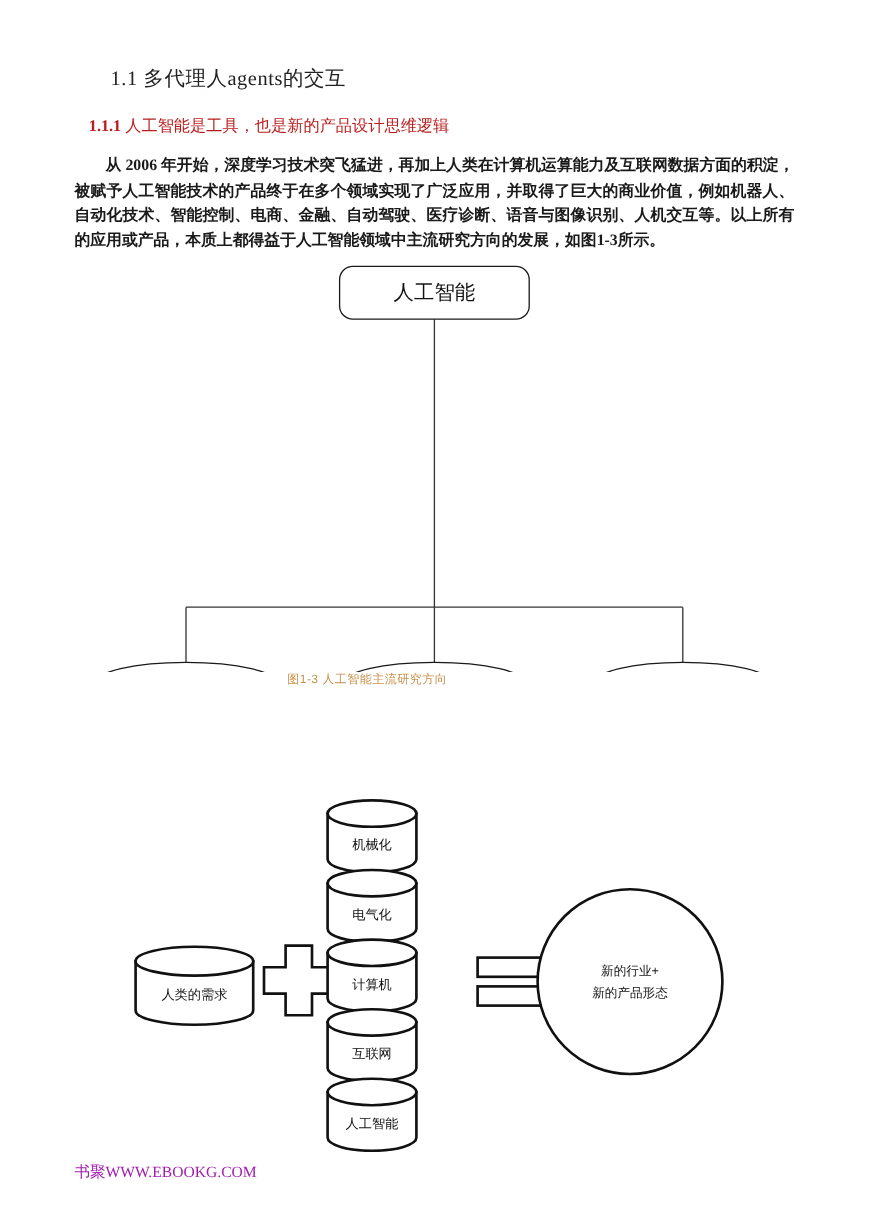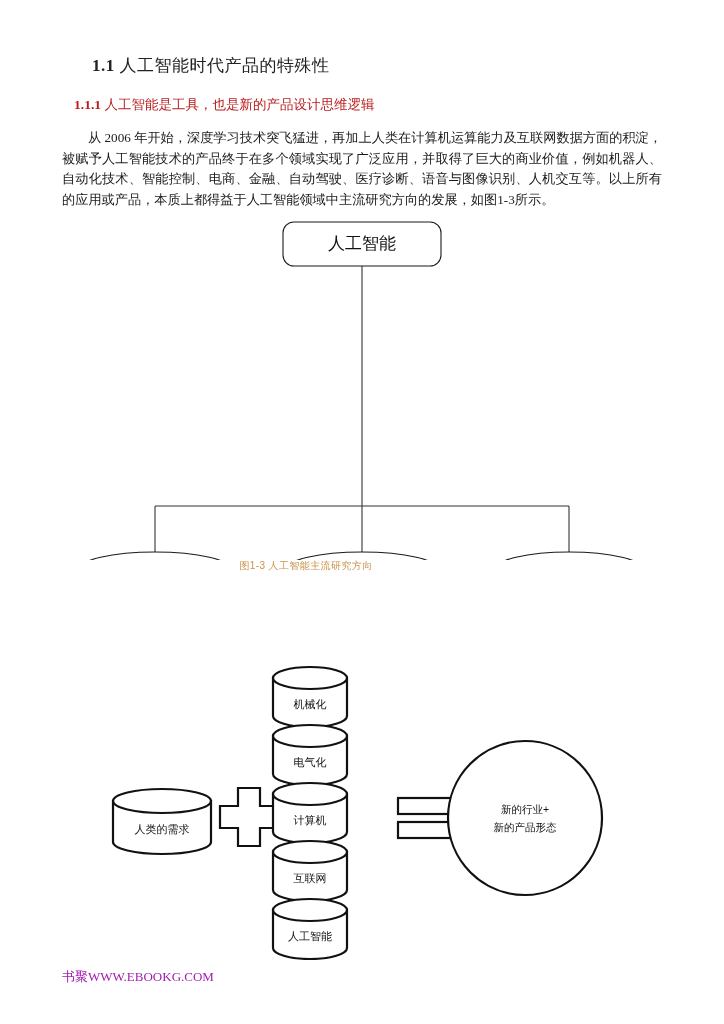--- a/index.html
+++ b/index.html
@@ -21,40 +21,41 @@
 
   
   .h1 {
     position: absolute;
     left: 92px;
     top: 54px;
     font-size: 17px;
     letter-spacing: 0.5px;
     color: #222;
   }
-  .h1 .num { font-weight: bold; font-family: "Liberation Serif", serif; text-align: right; }
+  .h1 .num { font-weight: normal; font-family: "Liberation Serif", serif; text-align: right; }
 
   .h2 {
     position: absolute;
     left: 74px;
     top: 96px;
     font-size: 13.5px;
     color: #b91c1c;
   }
   .h2 .num { font-weight: bold; }
 
   .para {
     position: absolute;
     left: 62px;
     width: 600px;
     font-size: 13.2px;
     line-height: 20.5px;
     text-align: justify;
     text-justify: inter-ideograph;
     color: #1a1a1a;
+    font-weight: bold;
   }
   .para.p1 { top: 128px; }
   .para.p2 { top: 582px; }
   .indent { display: inline-block; width: 26px; }
 
   .figcaption {
     position: absolute;
     left: 0;
     width: 612px;
     text-align: center;
@@ -110,21 +111,21 @@
     fill: none;
   }
 </style>
 </head>
 <body>
 
 <div class="page">
 
   <div class="h1">
     <span class="num">1.1</span>
-    <span>人工智能时代产品的特殊性</span>
+    <span>多代理人agents的交互</span>
   </div>
 
   <div class="h2">
     <span class="num">1.1.1</span>
     <span>人工智能是工具，也是新的产品设计思维逻辑</span>
   </div>
 
   <div class="para p1"><span class="indent"></span><span>从 2006 年开始，深度学习技术突飞猛进，再加上人类在计算机运算能力及互联网数据方面的积淀，被赋予人工智能技术的产品终于在多个领域实现了广泛应用，并取得了巨大的商业价值，例如机器人、自动化技术、智能控制、电商、金融、自动驾驶、医疗诊断、语音与图像识别、人机交互等。以上所有的应用或产品，本质上都得益于人工智能领域中主流研究方向的发展，如图1-3所示。</span></div>
 
   <div class="diagram" id="diagram1">

